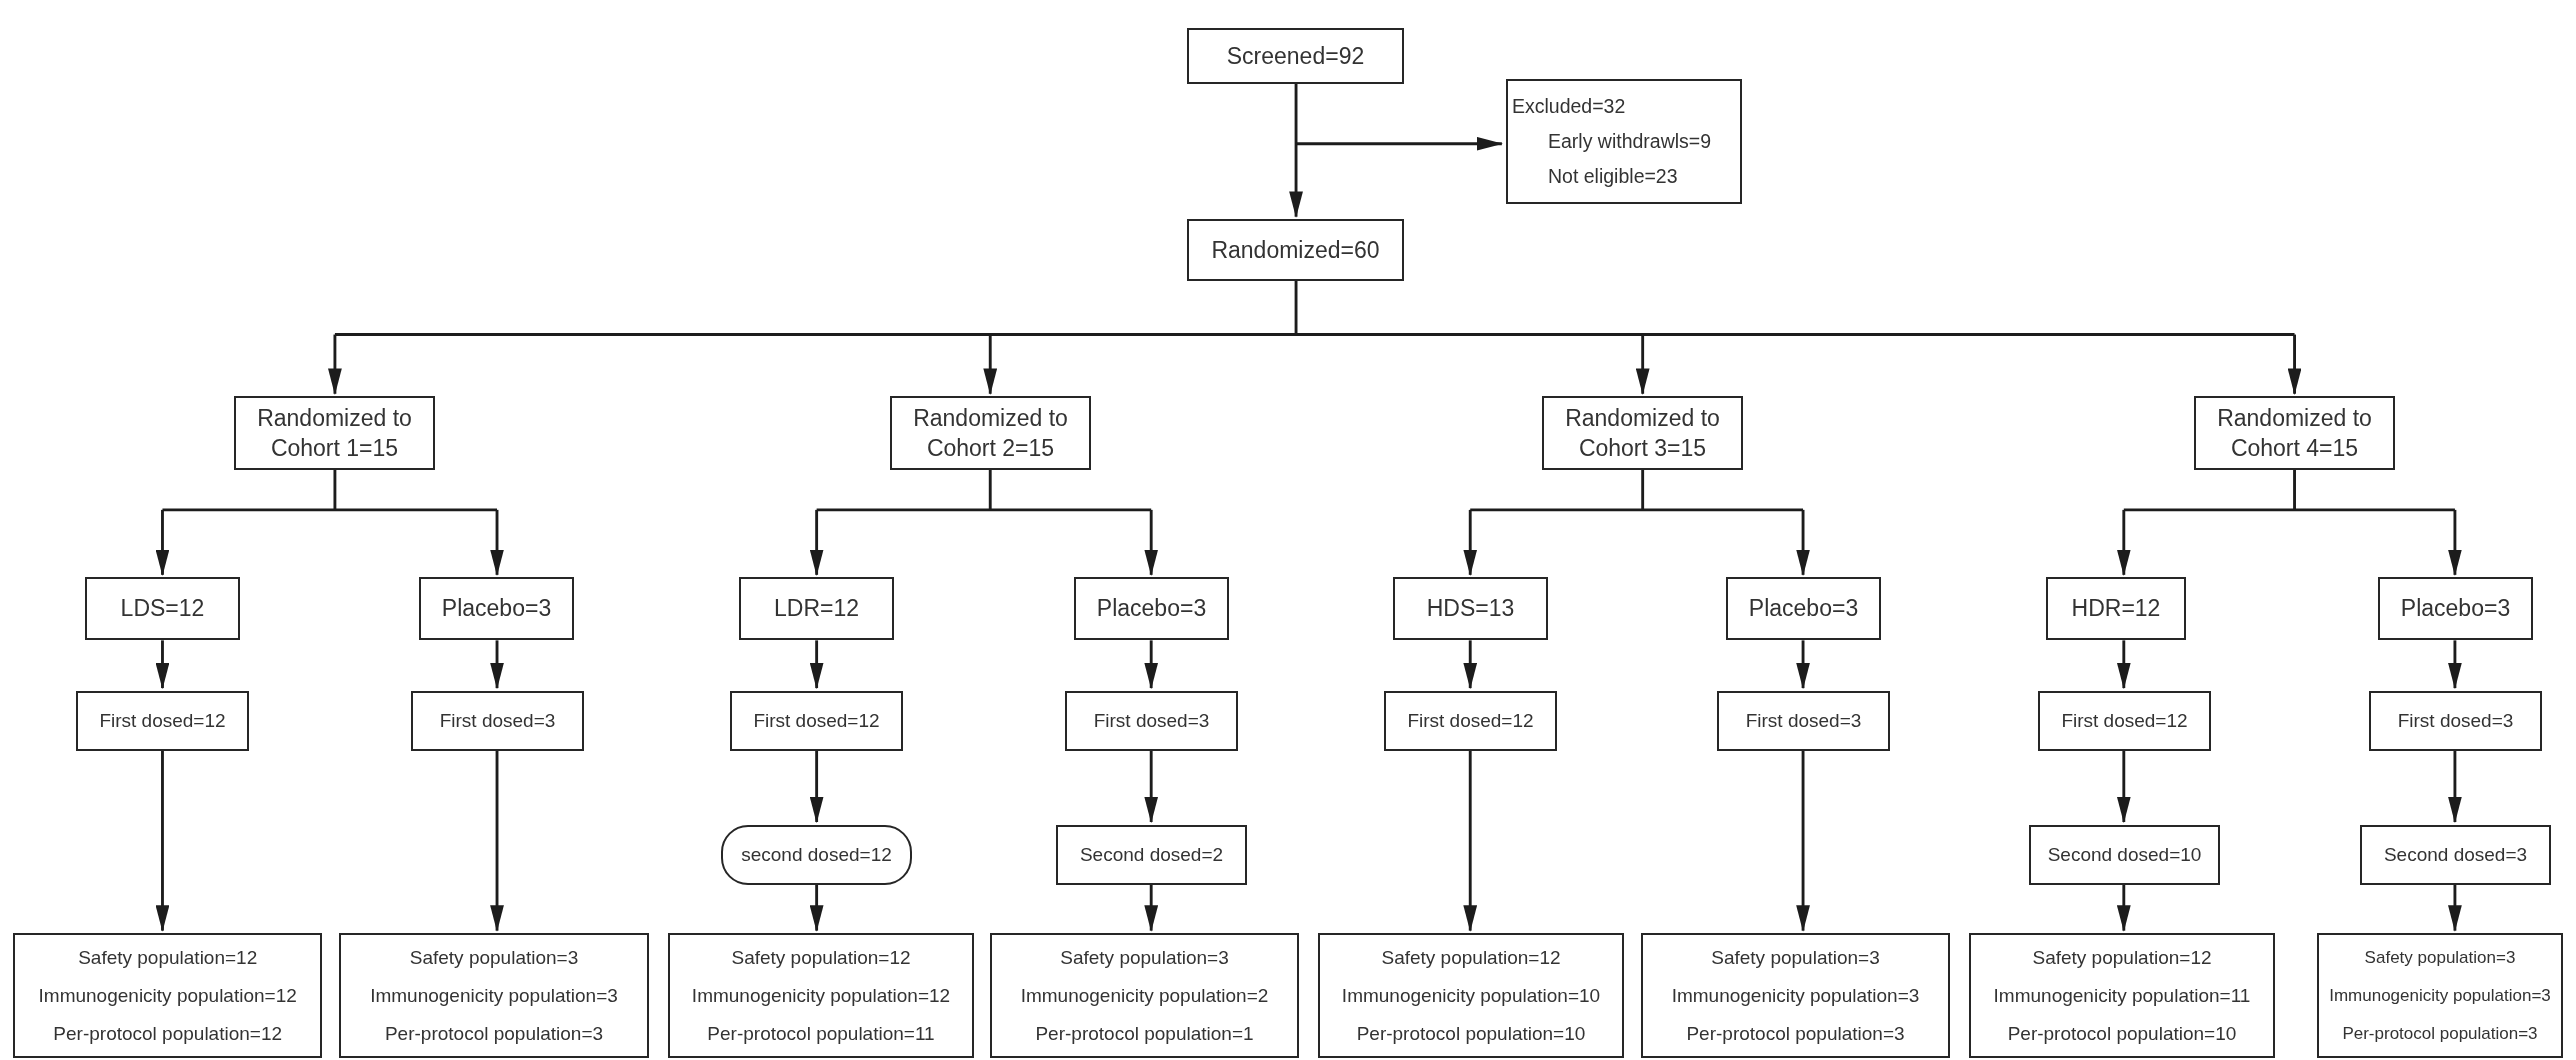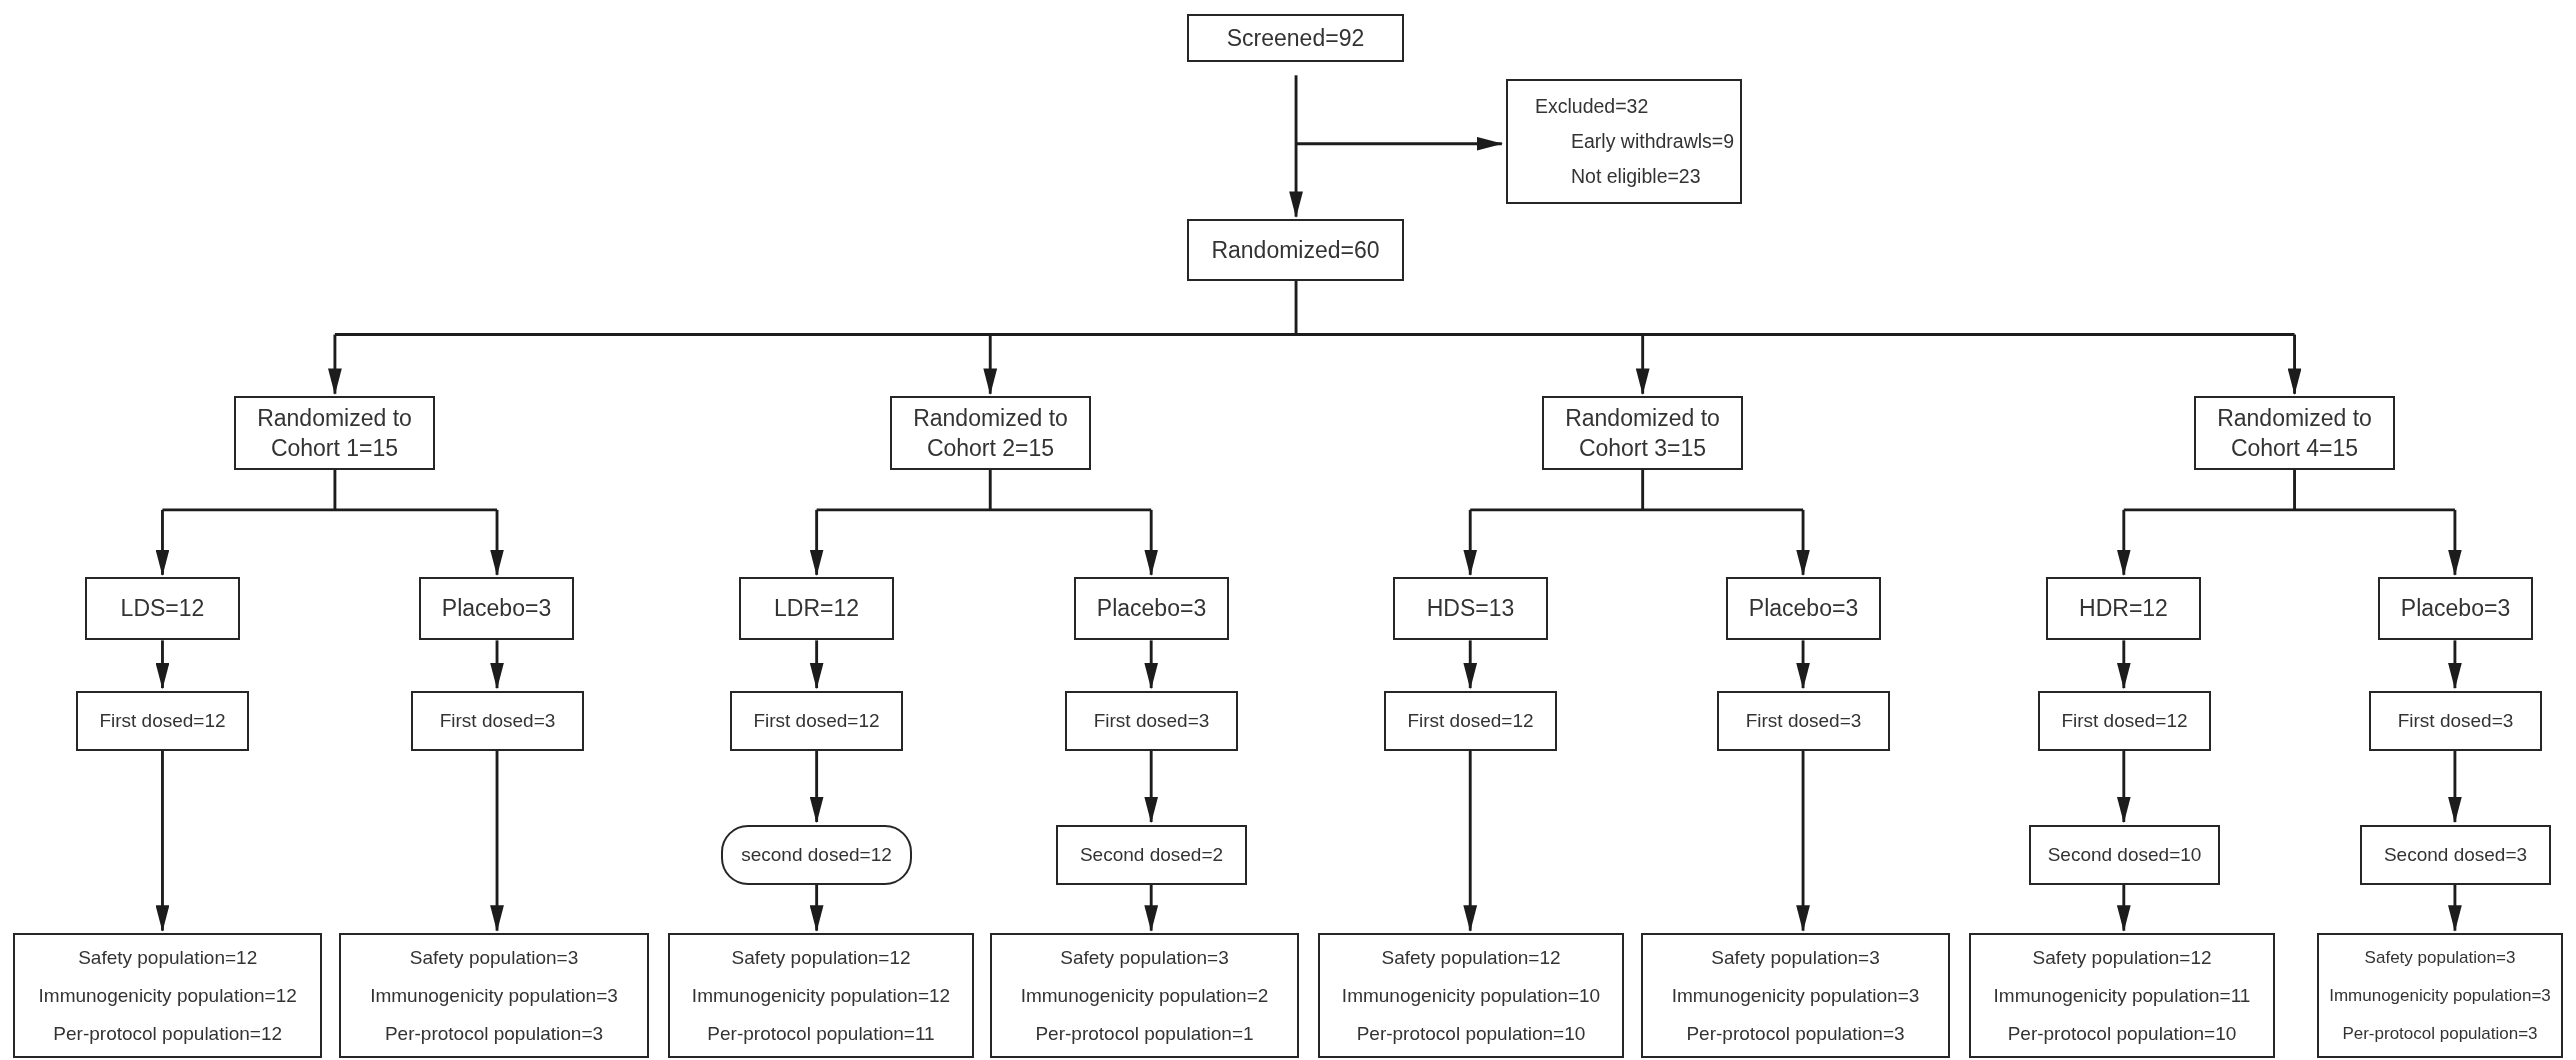--- a/index.html
+++ b/index.html
@@ -21,21 +21,21 @@
     flex-direction:column;
     align-items:center;
     justify-content:center;
     text-align:center;
   }
   .ln{line-height:1.32;white-space:nowrap;}
   .fs40 .ln{font-size:23px;}
   .fs38 .ln{font-size:19px;}
   .bottom .ln{font-size:19px;line-height:38px;}
   .bottom.tight .ln{font-size:17px;line-height:38px;}
-  .excluded{align-items:flex-start;text-align:right;padding-left:27px;}
+  .excluded{align-items:flex-start;text-align:right;padding-left:4px;}
   .excluded .ln{font-size:19.5px;line-height:35px;}
   .excluded .ln.indent{padding-left:36px;}
 </style>
 </head>
 <body>
 
 <div class="canvas">
 
   <svg class="connectors" viewBox="0 0 4480 1844" xmlns="http://www.w3.org/2000/svg">
     <defs>
@@ -87,21 +87,21 @@
       <path marker-end="url(#arrow)" d="M3694 1305 V1430"></path>
       <path marker-end="url(#arrow)" d="M4270 1305 V1430"></path>
 
       <path marker-end="url(#arrow)" d="M1420 1538 V1619"></path>
       <path marker-end="url(#arrow)" d="M2002 1538 V1619"></path>
       <path marker-end="url(#arrow)" d="M3694 1538 V1619"></path>
       <path marker-end="url(#arrow)" d="M4270 1538 V1619"></path>
     </g>
   </svg>
 
-  <div class="bx fs40" style="left:1187px;top:14px;width:217px;height:48px;">
+  <div class="bx fs40" style="left:1187px;top:28px;width:217px;height:56px;">
     <div class="ln">Screened=92</div>
   </div>
 
   <div class="bx excluded" style="left:1506px;top:79px;width:236px;height:125px;">
     <div class="ln">Excluded=32</div>
     <div class="ln indent">Early withdrawls=9</div>
     <div class="ln indent">Not eligible=23</div>
   </div>
 
   <div class="bx fs40" style="left:1187px;top:219px;width:217px;height:62px;">
@@ -136,21 +136,21 @@
   </div>
   <div class="bx fs40" style="left:1074px;top:577px;width:155px;height:63px;">
     <div class="ln">Placebo=3</div>
   </div>
   <div class="bx fs40" style="left:1393px;top:577px;width:155px;height:63px;">
     <div class="ln">HDS=13</div>
   </div>
   <div class="bx fs40" style="left:1726px;top:577px;width:155px;height:63px;">
     <div class="ln">Placebo=3</div>
   </div>
-  <div class="bx fs40" style="left:2046px;top:577px;width:155px;height:63px;">
+  <div class="bx fs40" style="left:2046px;top:577px;width:140px;height:63px;">
     <div class="ln">HDR=12</div>
   </div>
   <div class="bx fs40" style="left:2378px;top:577px;width:155px;height:63px;">
     <div class="ln">Placebo=3</div>
   </div>
 
   <div class="bx fs38" style="left:76px;top:691px;width:173px;height:60px;">
     <div class="ln">First dosed=12</div>
   </div>
   <div class="bx fs38" style="left:411px;top:691px;width:173px;height:60px;">

